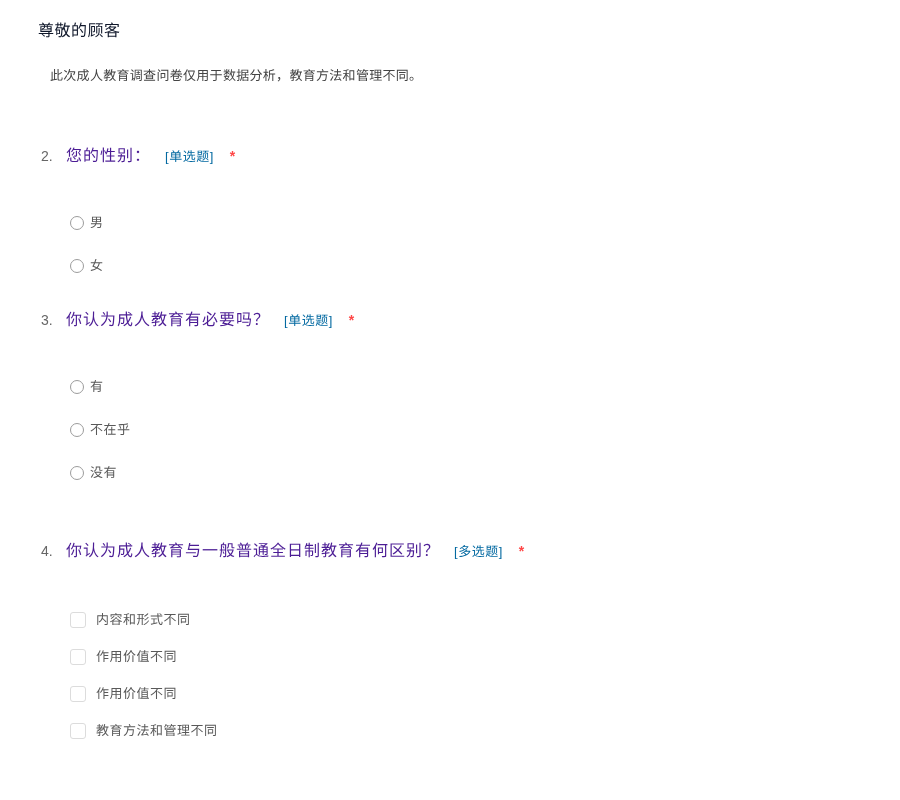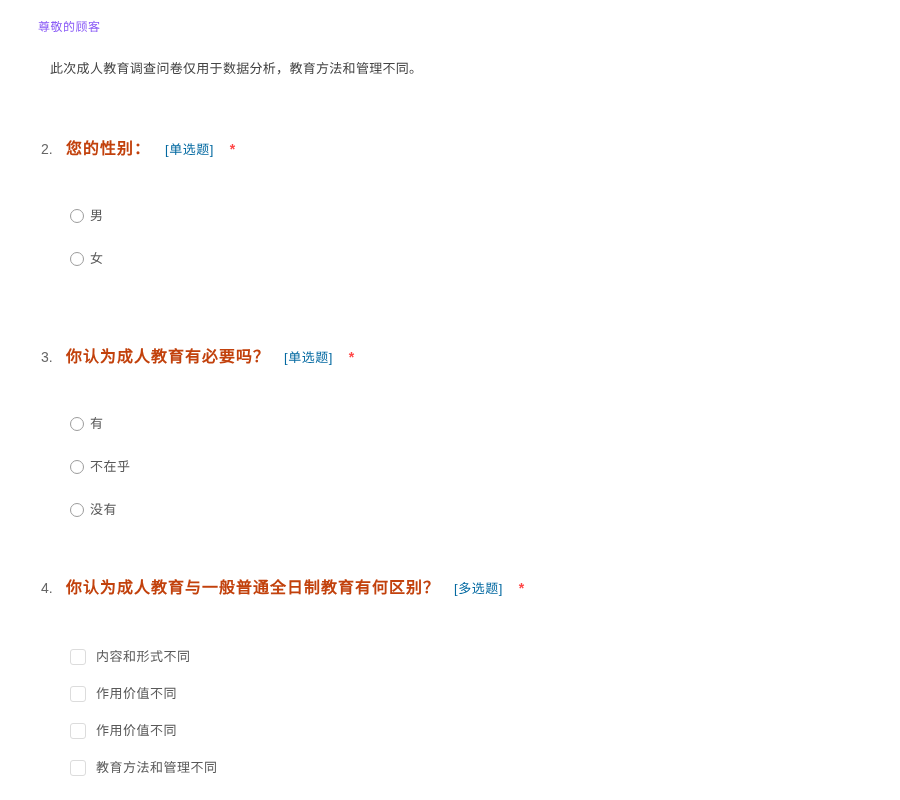--- a/index.html
+++ b/index.html
@@ -16,53 +16,53 @@
     height: 800px;
     background: #ffffff;
     position: relative;
   }
   
   .welcome {
     padding: 17px 0 0 38px;
   }
   .title {
     margin: 0;
-    font-size: 12px;
+    font-size: 16px;
     font-weight: 400;
-    color: #8b5cf6;
+    color: #0f172a;
     letter-spacing: 0.5px;
   }
   .desc {
     margin: 24px 0 0 12px;
     font-size: 13px;
     color: #444444;
     letter-spacing: 0.3px;
   }
   
   .question {
     padding-left: 41px;
   }
   .q-gap-first { margin-top: 62px; }
-  .q-gap-a     { margin-top: 80px; }
+  .q-gap-a     { margin-top: 36px; }
   .q-gap-b     { margin-top: 60px; }
   .q-header {
     font-size: 16px;
     line-height: 20px;
     white-space: nowrap;
   }
   .q-num {
     display: inline-block;
     width: 25px;
     font-size: 14px;
     color: #666666;
     vertical-align: baseline;
   }
   .q-title {
-    font-weight: 700;
-    color: #c2410c;
+    font-weight: 400;
+    color: #4c1d95;
     letter-spacing: 1px;
   }
   .q-type {
     font-size: 13px;
     color: #0369a1;
     margin-left: 14px;
     letter-spacing: 0.5px;
   }
   .q-required {
     font-size: 14px;

